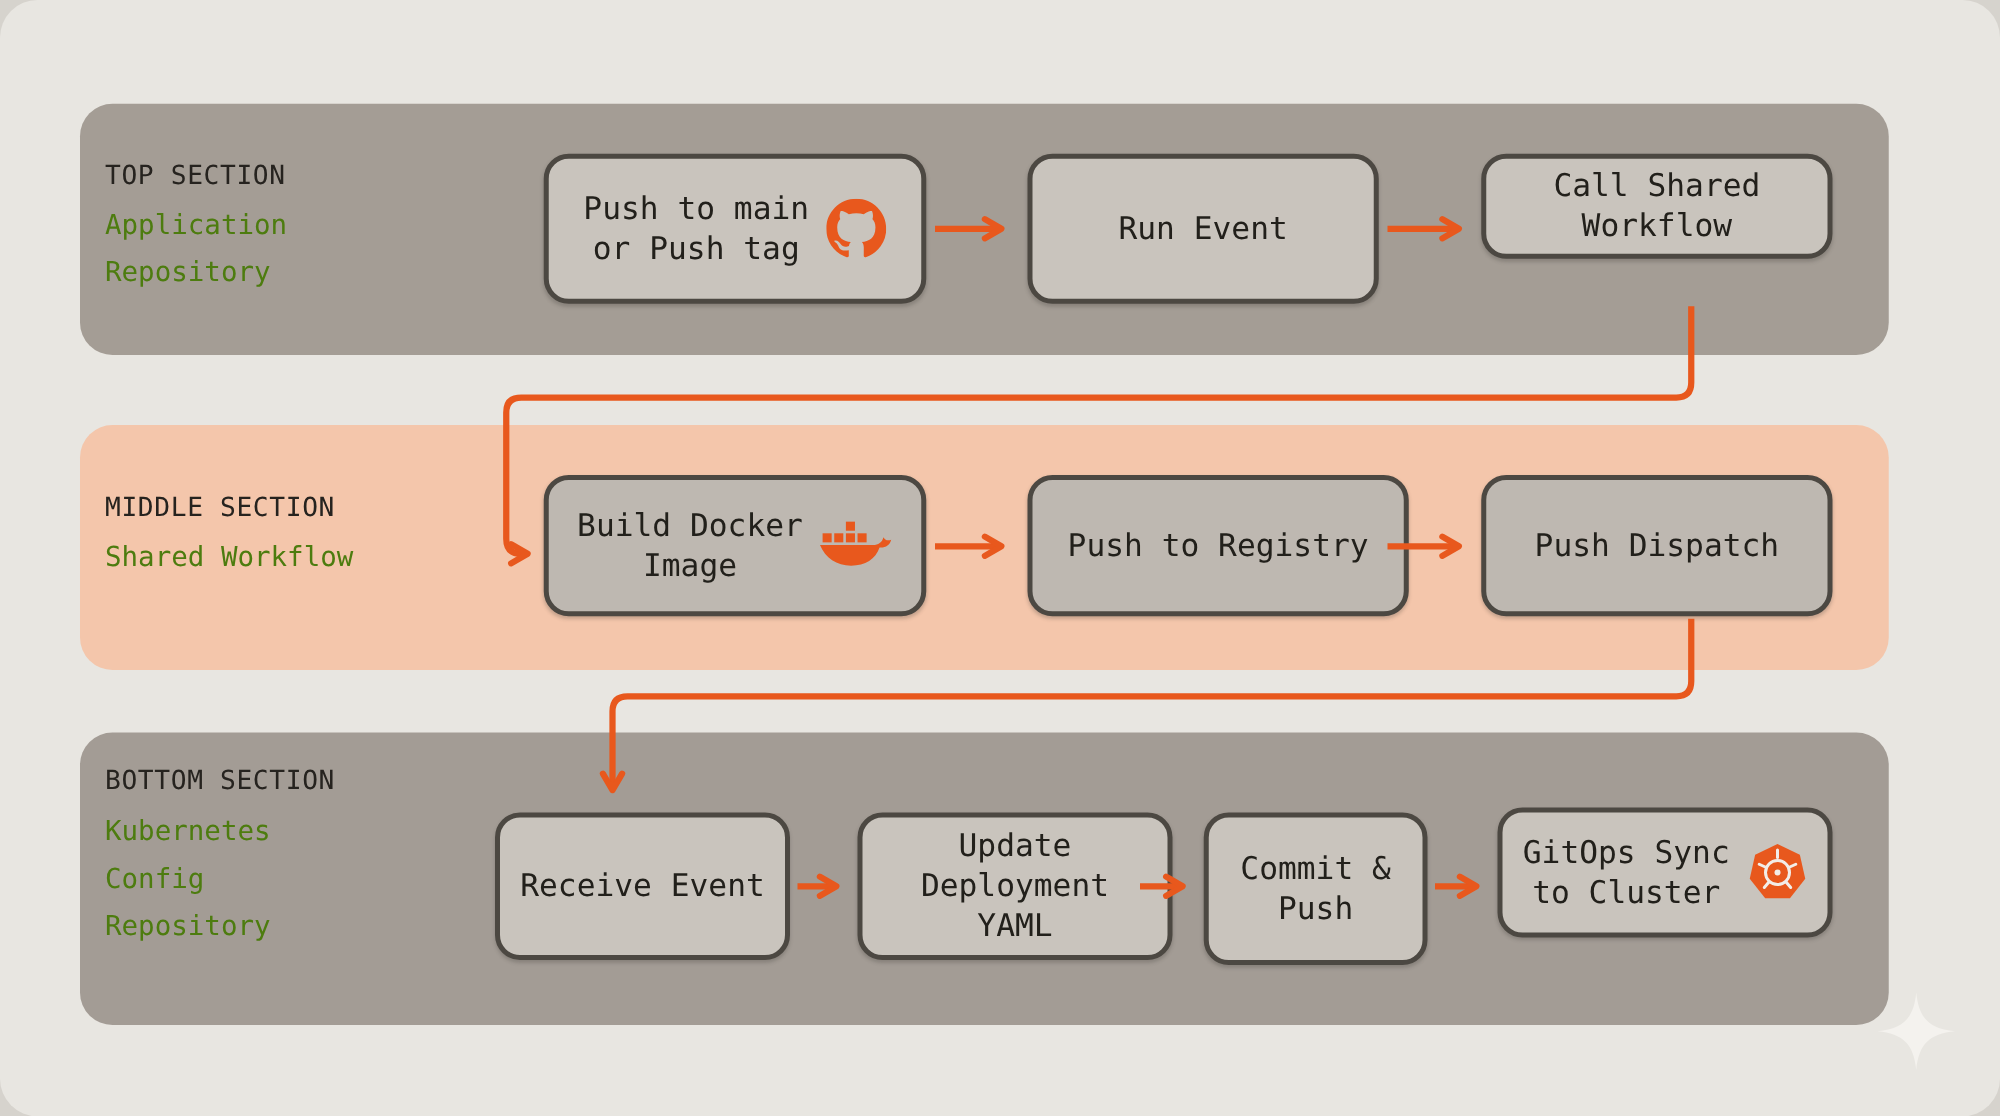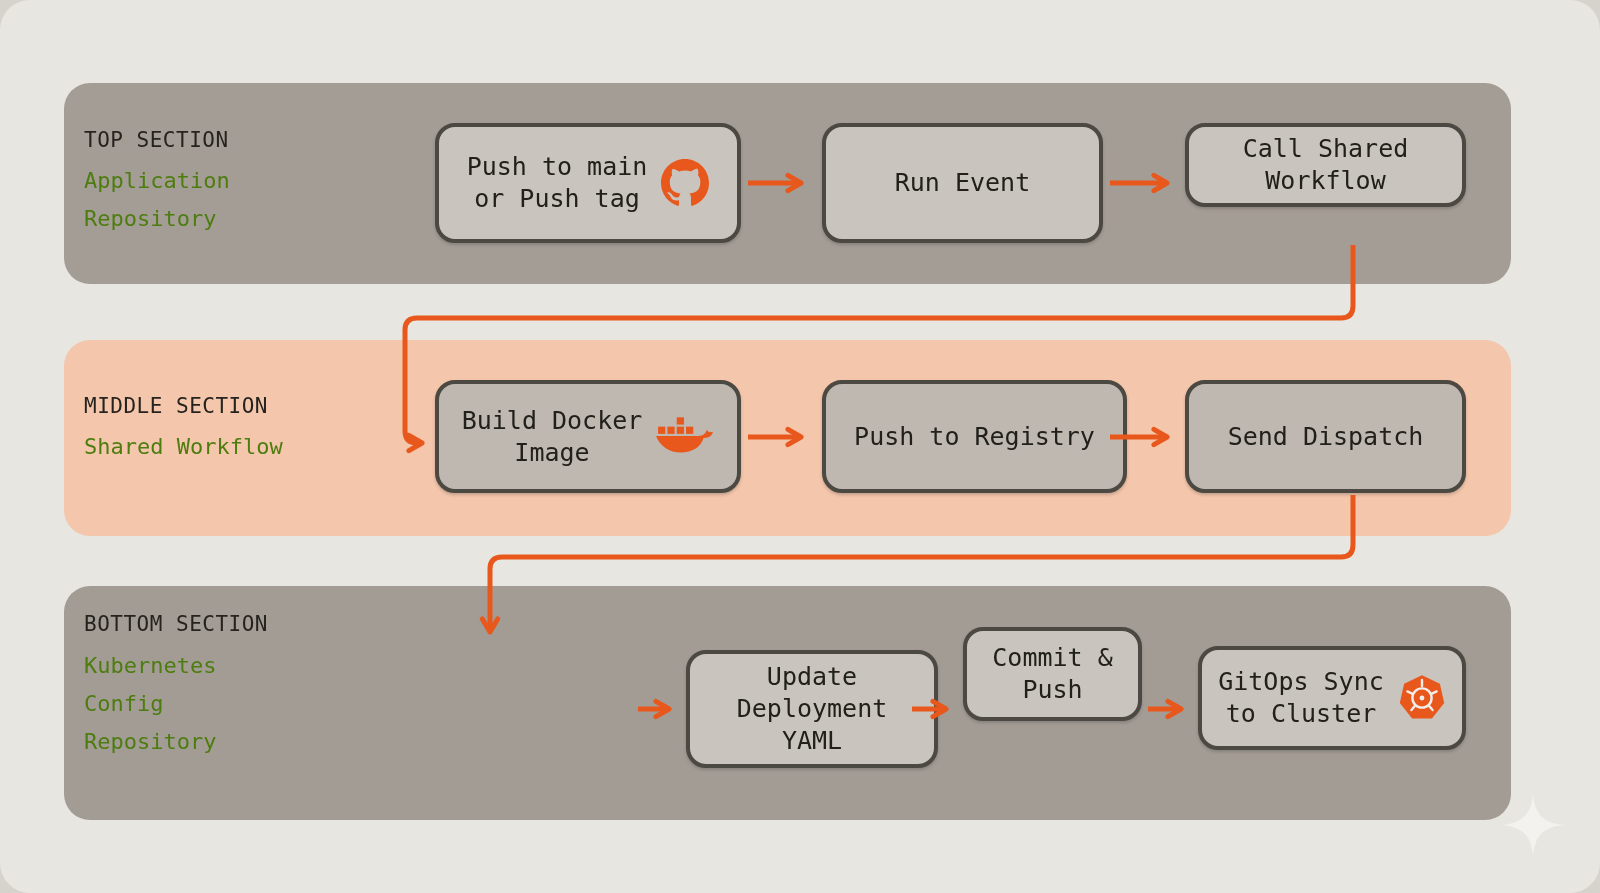--- a/index.html
+++ b/index.html
@@ -121,34 +121,39 @@
   </div>
 
   <div class="node node-mid" style="left:822px;top:380px;width:305px;height:113px">
     <div class="node-label">
       <div>Push to Registry</div>
     </div>
   </div>
 
   <div class="node node-mid" style="left:1185px;top:380px;width:281px;height:113px">
     <div class="node-label">
-      <div>Send Dispatch</div>
-    </div>
-  </div>
-
+      <div>Push Dispatch</div>
+    </div>
+  </div>
+
+  <div class="node" style="left:396px;top:650px;width:236px;height:118px">
+    <div class="node-label">
+      <div>Receive Event</div>
+    </div>
+  </div>
 
   <div class="node" style="left:686px;top:650px;width:252px;height:118px">
     <div class="node-label">
       <div>Update</div>
       <div>Deployment</div>
       <div>YAML</div>
     </div>
   </div>
 
-  <div class="node" style="left:963px;top:627px;width:179px;height:94px">
+  <div class="node" style="left:963px;top:650px;width:179px;height:122px">
     <div class="node-label">
       <div>Commit &amp;</div>
       <div>Push</div>
     </div>
   </div>
 
   <div class="node" style="left:1198px;top:646px;width:268px;height:104px">
     <div class="node-label">
       <div>GitOps Sync</div>
       <div>to Cluster</div>

